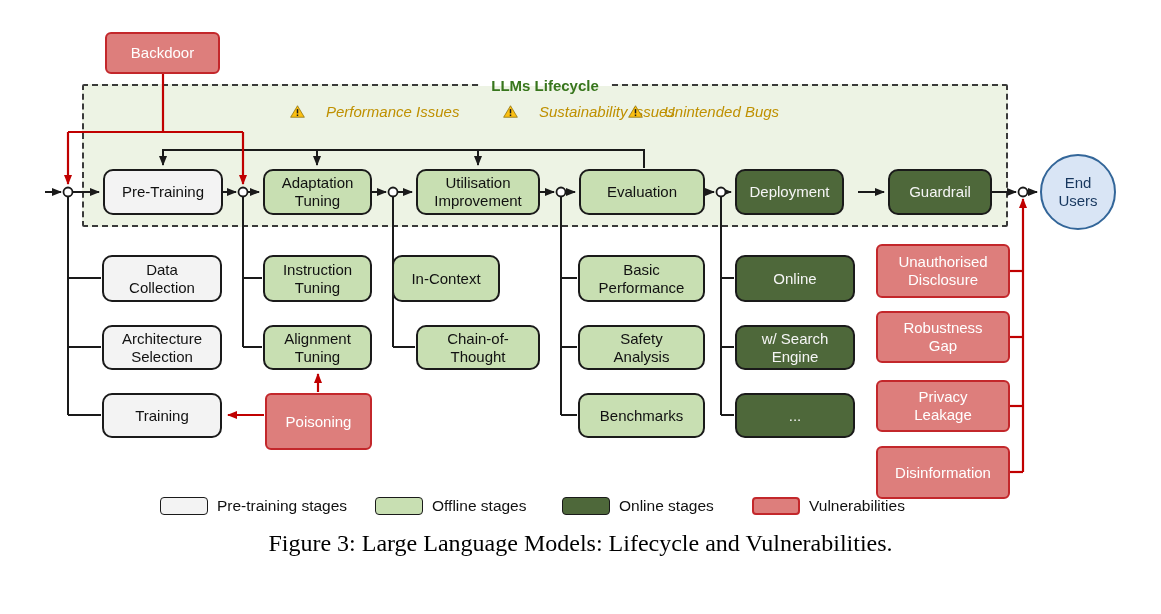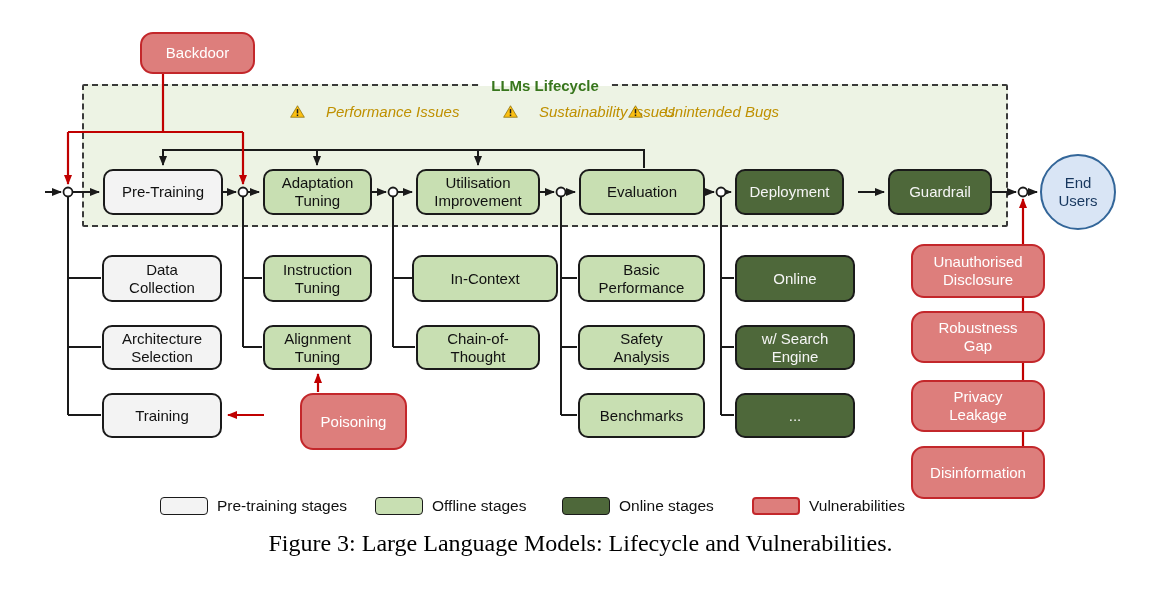--- a/index.html
+++ b/index.html
@@ -28,21 +28,21 @@
     border:2px solid #1a1a1a;border-radius:10px;
     display:flex;align-items:center;justify-content:center;text-align:center;
     font-size:15px;line-height:1.18;color:#111;padding:0 6px;
   }
   .sub{padding:0 13px;}
   .gray{background:var(--pretraining-fill,#f3f3f3);}
   .green{background:var(--offline-fill,#c8dfb2);}
   .dark{background:var(--online-fill,#4e683a);color:#f5f5f5;}
   .red{
     background:var(--vuln-fill,#dd7e7c);border-color:var(--vuln-border,#c3272b);
-    color:#fff;border-width:2.5px;border-radius:13px;margin-left:35px;
+    color:#fff;border-width:2.5px;border-radius:6px;
   }
   .endusers{
     position:absolute;left:1040px;top:154px;width:76px;height:76px;border-radius:50%;
     background:var(--end-fill,#d9e5f5);border:2.5px solid var(--end-border,#336699);
     box-sizing:border-box;display:flex;align-items:center;justify-content:center;text-align:center;
     font-size:15px;line-height:1.2;color:var(--end-text,#17375e);z-index:2;padding:0 10px;
   }
   .legend-item{position:absolute;top:497px;display:flex;align-items:center;gap:9px;z-index:2;}
   .swatch{width:48px;height:18px;border-radius:4px;box-sizing:border-box;border:1.6px solid #1a1a1a;}
   .swatch.vuln{border:2px solid var(--vuln-border,#c3272b);}
@@ -171,21 +171,21 @@
   <div class="box dark" style="left:888px;top:169px;width:104px;height:46px">Guardrail</div>
   <div class="endusers">End Users</div>
 
   <div class="box gray sub" style="left:102px;top:255px;width:120px;height:47px">Data Collection</div>
   <div class="box gray sub" style="left:102px;top:325px;width:120px;height:45px">Architecture Selection</div>
   <div class="box gray sub" style="left:102px;top:393px;width:120px;height:45px">Training</div>
 
   <div class="box green sub" style="left:263px;top:255px;width:109px;height:47px">Instruction Tuning</div>
   <div class="box green sub" style="left:263px;top:325px;width:109px;height:45px">Alignment Tuning</div>
 
-  <div class="box green sub" style="left:412px;top:255px;width:146px;height:47px">In-Context</div>
+  <div class="box green sub" style="left:392px;top:255px;width:108px;height:47px">In-Context</div>
   <div class="box green sub" style="left:416px;top:325px;width:124px;height:45px">Chain-of-Thought</div>
 
   <div class="box green sub" style="left:578px;top:255px;width:127px;height:47px">Basic Performance</div>
   <div class="box green sub" style="left:578px;top:325px;width:127px;height:45px">Safety Analysis</div>
   <div class="box green sub" style="left:578px;top:393px;width:127px;height:45px">Benchmarks</div>
 
   <div class="box dark sub" style="left:735px;top:255px;width:120px;height:47px">Online</div>
   <div class="box dark sub" style="left:735px;top:325px;width:120px;height:45px">w/ Search Engine</div>
   <div class="box dark sub" style="left:735px;top:393px;width:120px;height:45px">...</div>
 

